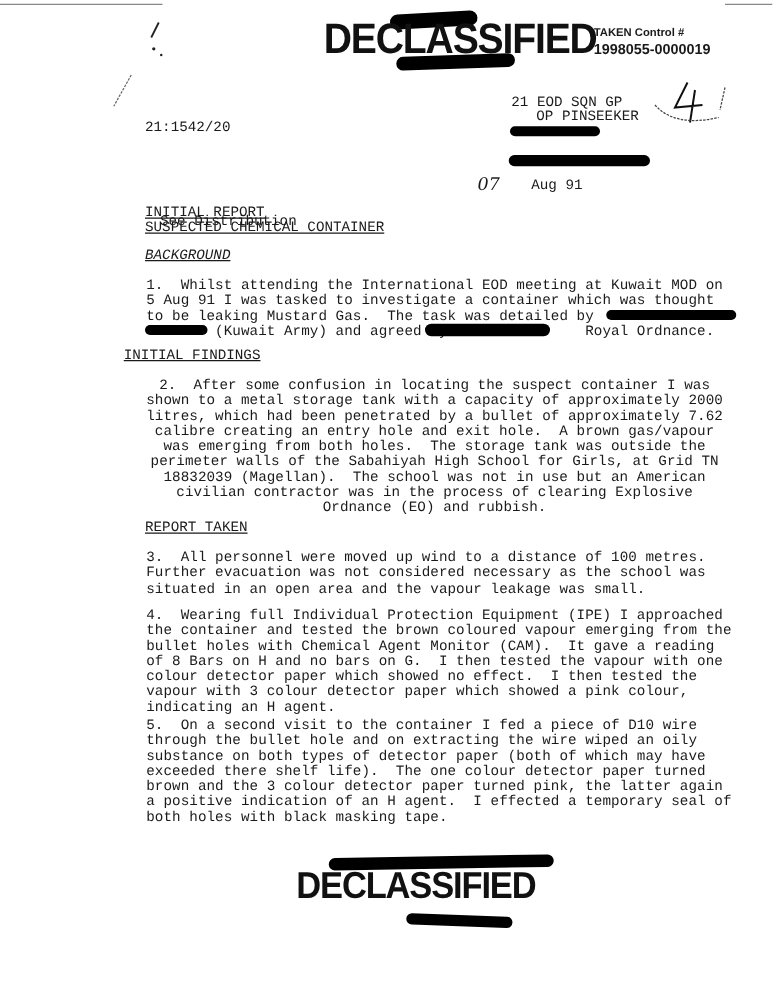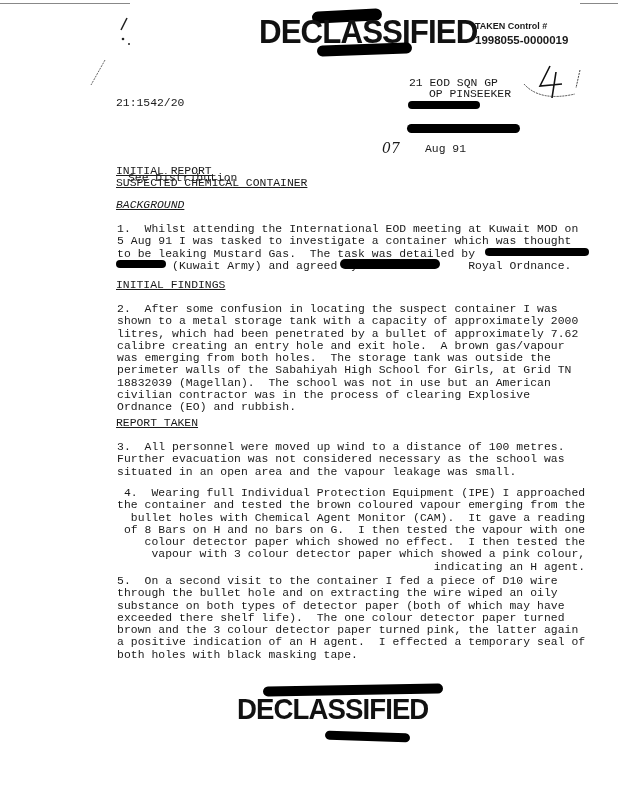--- a/index.html
+++ b/index.html
@@ -59,36 +59,36 @@
 
 <div class="abs mono ul" style="left:116px;top:199px;font-style:italic;">BACKGROUND</div>
 <div class="para" style="top:223px;">1.  Whilst attending the International EOD meeting at Kuwait MOD on
 5 Aug 91 I was tasked to investigate a container which was thought
 to be leaking Mustard Gas.  The task was detailed by
         (Kuwait Army) and agreed by                Royal Ordnance.</div>
 <div class="redact" style="left:485px;top:248px;width:104px;height:8px;"></div>
 <div class="redact" style="left:116px;top:260px;width:50px;height:8px;"></div>
 <div class="redact" style="left:340px;top:259px;width:100px;height:10px;"></div>
 
-<div class="abs mono ul" style="left:116px;top:279px;">INITIAL FINDINGS</div>
-<div class="para" style="top:303px;">2.  After some confusion in locating the suspect container I was
+<div class="abs mono ul" style="left:99px;top:279px;">INITIAL FINDINGS</div>
+<div class="para" style="top:303px;text-align:center;">2.  After some confusion in locating the suspect container I was
 shown to a metal storage tank with a capacity of approximately 2000
 litres, which had been penetrated by a bullet of approximately 7.62
 calibre creating an entry hole and exit hole.  A brown gas/vapour
 was emerging from both holes.  The storage tank was outside the
 perimeter walls of the Sabahiyah High School for Girls, at Grid TN
 18832039 (Magellan).  The school was not in use but an American
 civilian contractor was in the process of clearing Explosive
 Ordnance (EO) and rubbish.</div>
 
 <div class="abs mono ul" style="left:116px;top:417px;">REPORT TAKEN</div>
 <div class="para" style="top:441px;">3.  All personnel were moved up wind to a distance of 100 metres.
 Further evacuation was not considered necessary as the school was
 situated in an open area and the vapour leakage was small.</div>
-<div class="para" style="top:487px;text-align:right;">4.  Wearing full Individual Protection Equipment (IPE) I approached
+<div class="para" style="top:487px;">4.  Wearing full Individual Protection Equipment (IPE) I approached
 the container and tested the brown coloured vapour emerging from the
 bullet holes with Chemical Agent Monitor (CAM).  It gave a reading
 of 8 Bars on H and no bars on G.  I then tested the vapour with one
 colour detector paper which showed no effect.  I then tested the
 vapour with 3 colour detector paper which showed a pink colour,
 indicating an H agent.</div>
 <div class="para" style="top:575px;">5.  On a second visit to the container I fed a piece of D10 wire
 through the bullet hole and on extracting the wire wiped an oily
 substance on both types of detector paper (both of which may have
 exceeded there shelf life).  The one colour detector paper turned

